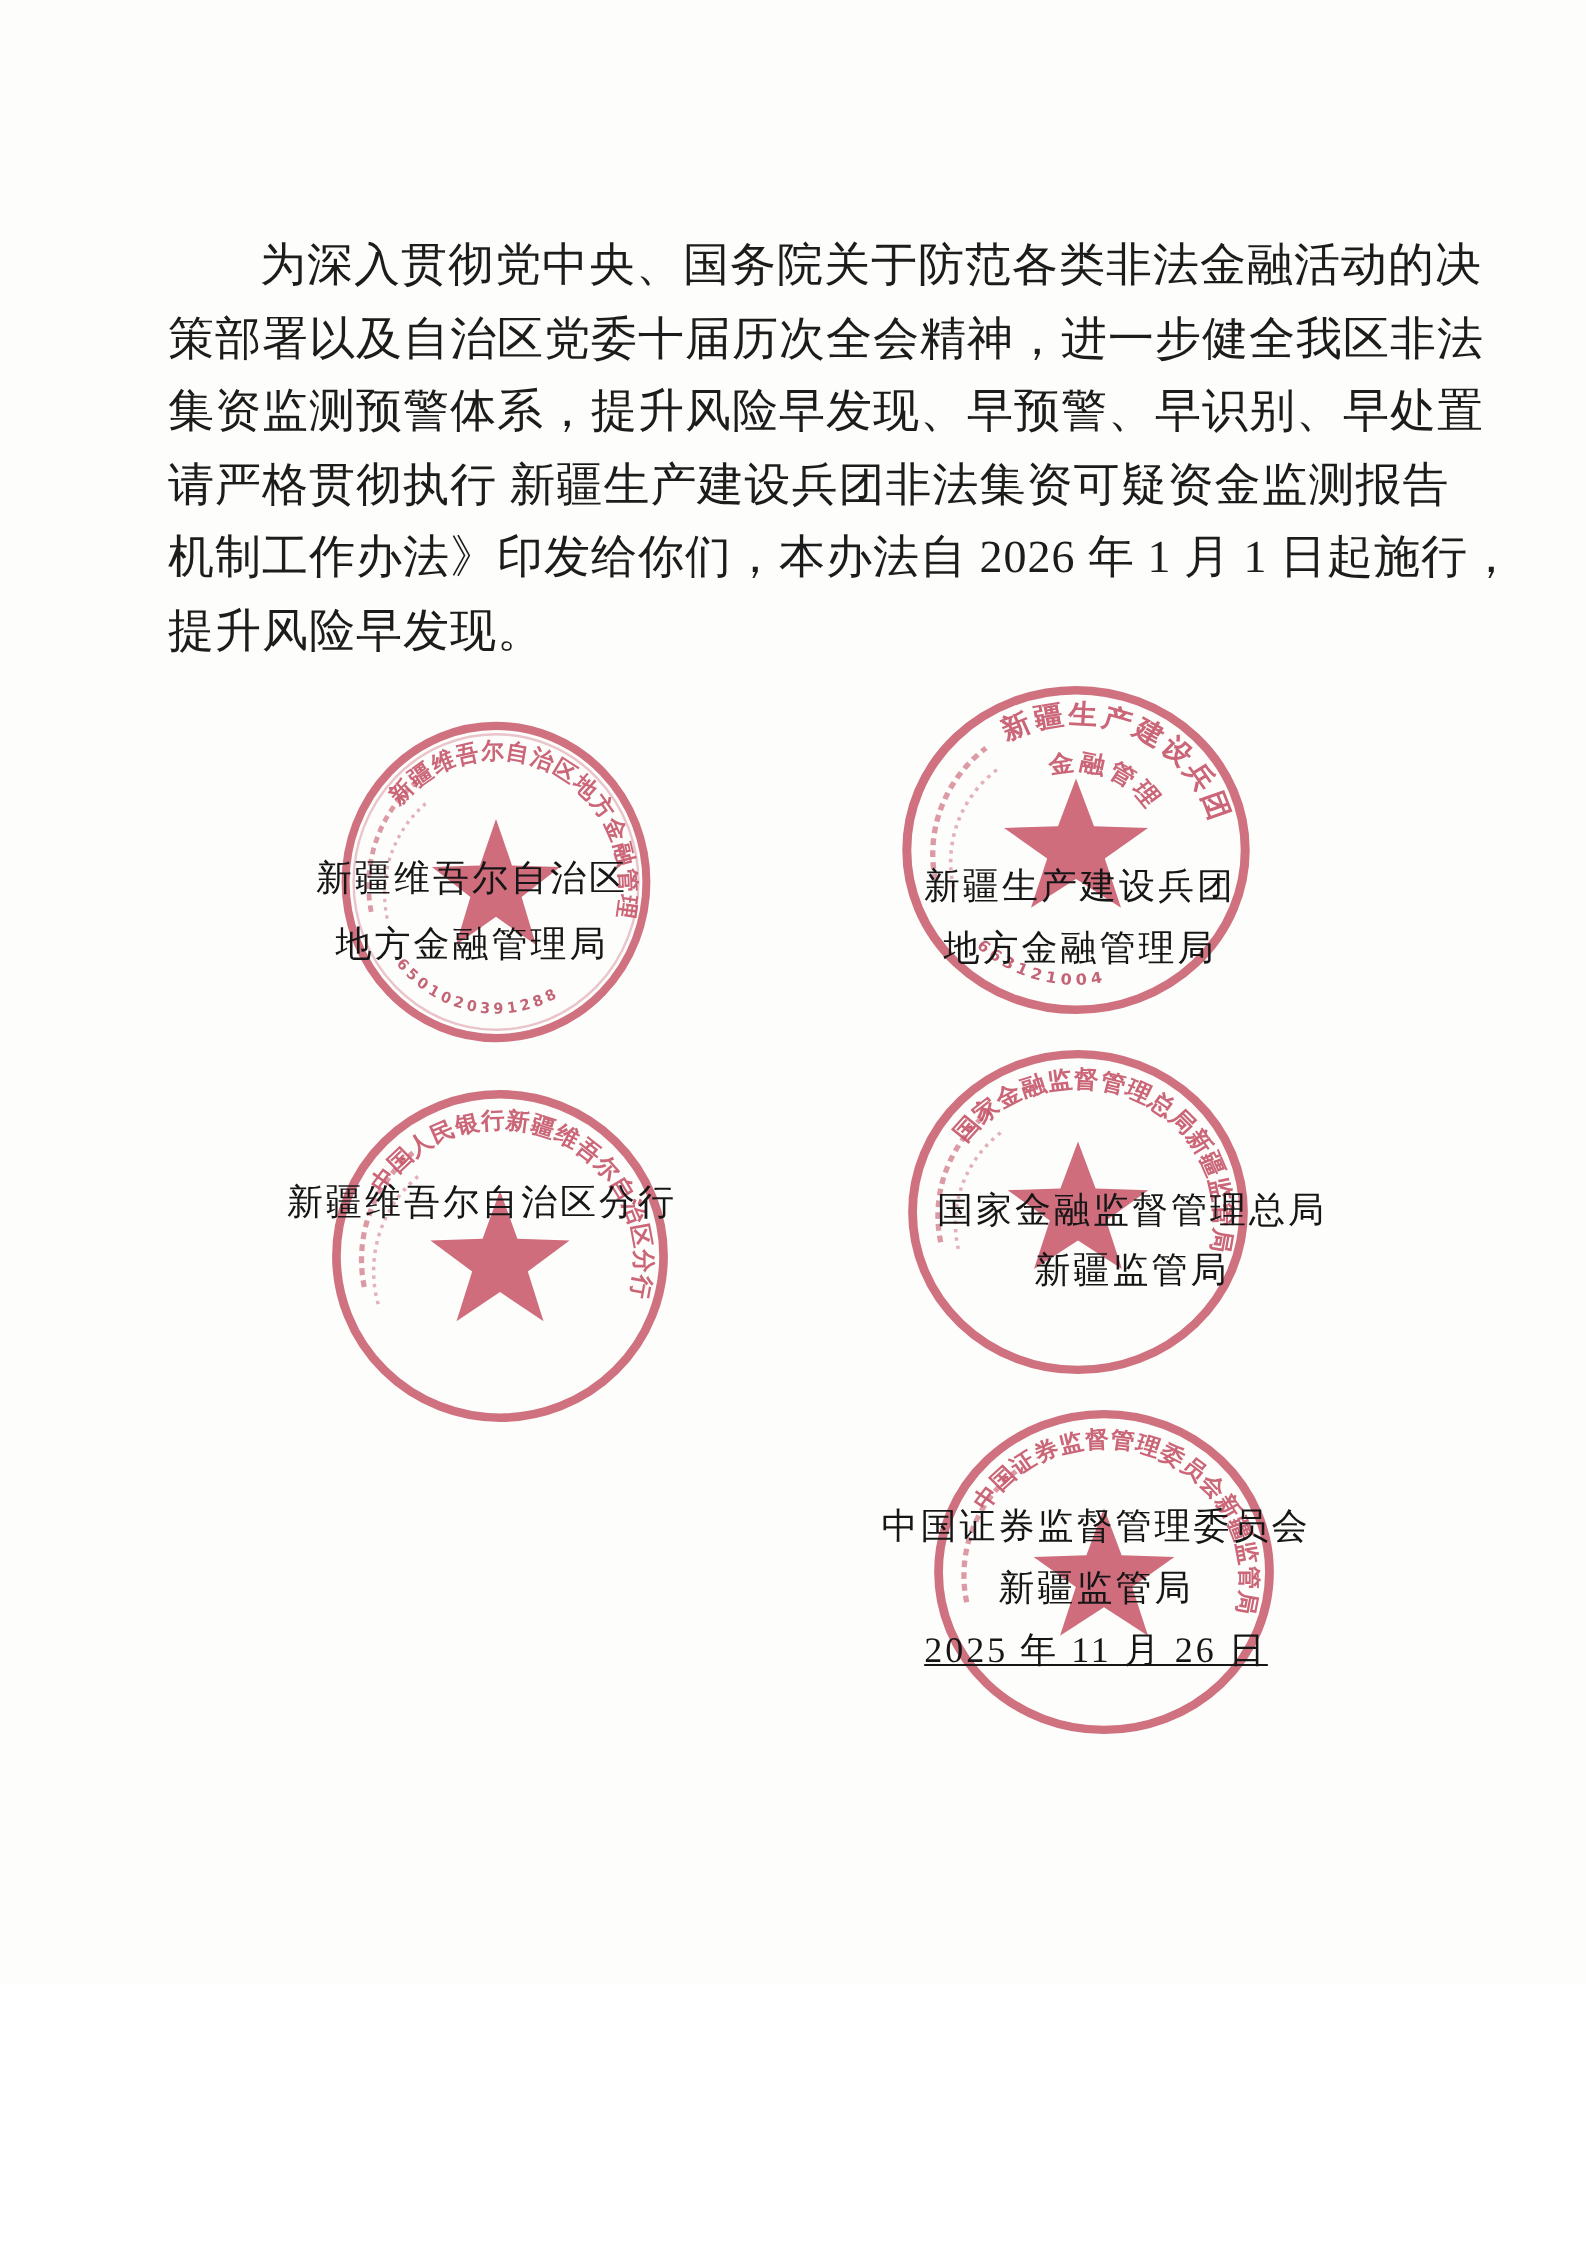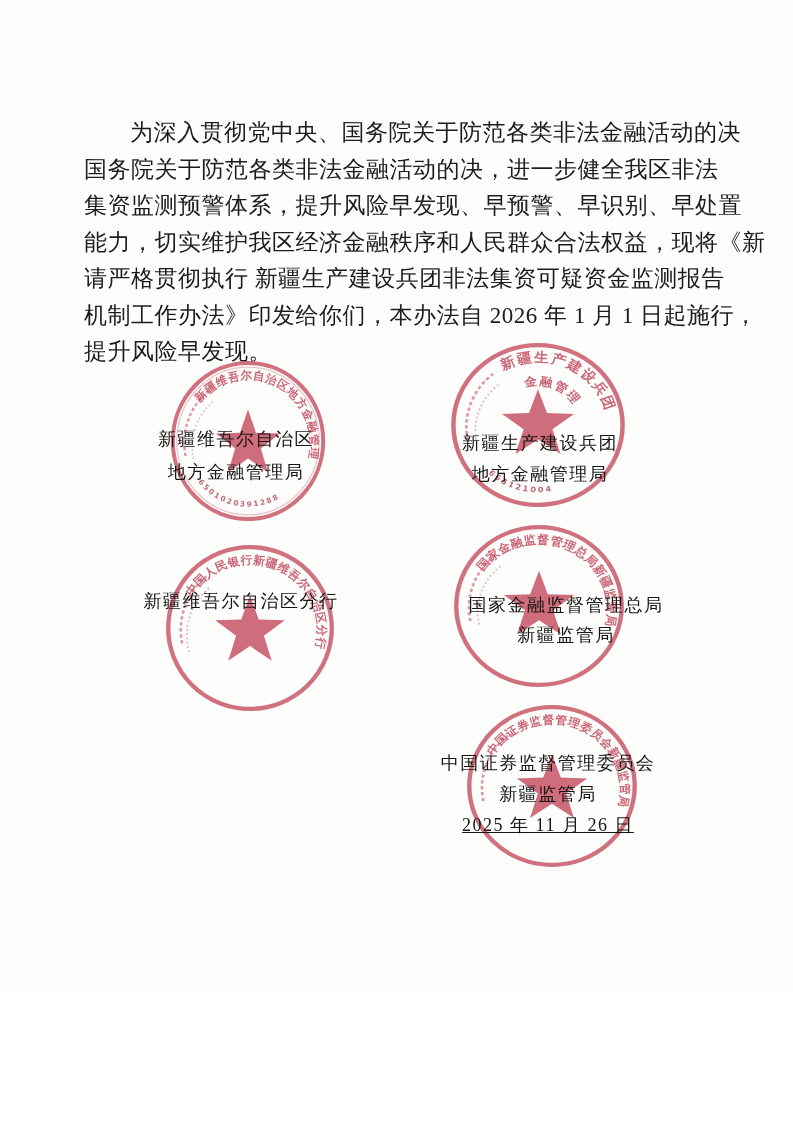--- a/index.html
+++ b/index.html
@@ -117,23 +117,22 @@
     color: #2a2a2a;
   }
 </style>
 </head>
 <body>
 
 <div class="page">
 
   <div class="body-text">
     <div class="body-line first">为深入贯彻党中央、国务院关于防范各类非法金融活动的决</div>
-    <div class="body-line">国务院关于防范各类非法金融活动的决，进一步健全我区非法</div>
+    <div class="body-line">策部署以及自治区党委十届历次全会精神，进一步健全我区非法</div>
     <div class="body-line">集资监测预警体系，提升风险早发现、早预警、早识别、早处置</div>
-    <div class="body-line">能力，切实维护我区经济金融秩序和人民群众合法权益，现将《新</div>
     <div class="body-line">请严格贯彻执行 新疆生产建设兵团非法集资可疑资金监测报告</div>
     <div class="body-line">机制工作办法》印发给你们，本办法自 2026 年 1 月 1 日起施行，</div>
     <div class="body-line last">提升风险早发现。</div>
   </div>
 
   <div class="seal seal-1">
     <svg viewBox="0 0 200 200" preserveAspectRatio="none">
       <defs>
         <path id="arcS1" d="M 25,125 A 78,78 0 1 1 175,125" fill="none"></path>
         <path id="numS1" d="M 30,138 A 80,80 0 0 0 170,138" fill="none"></path>

